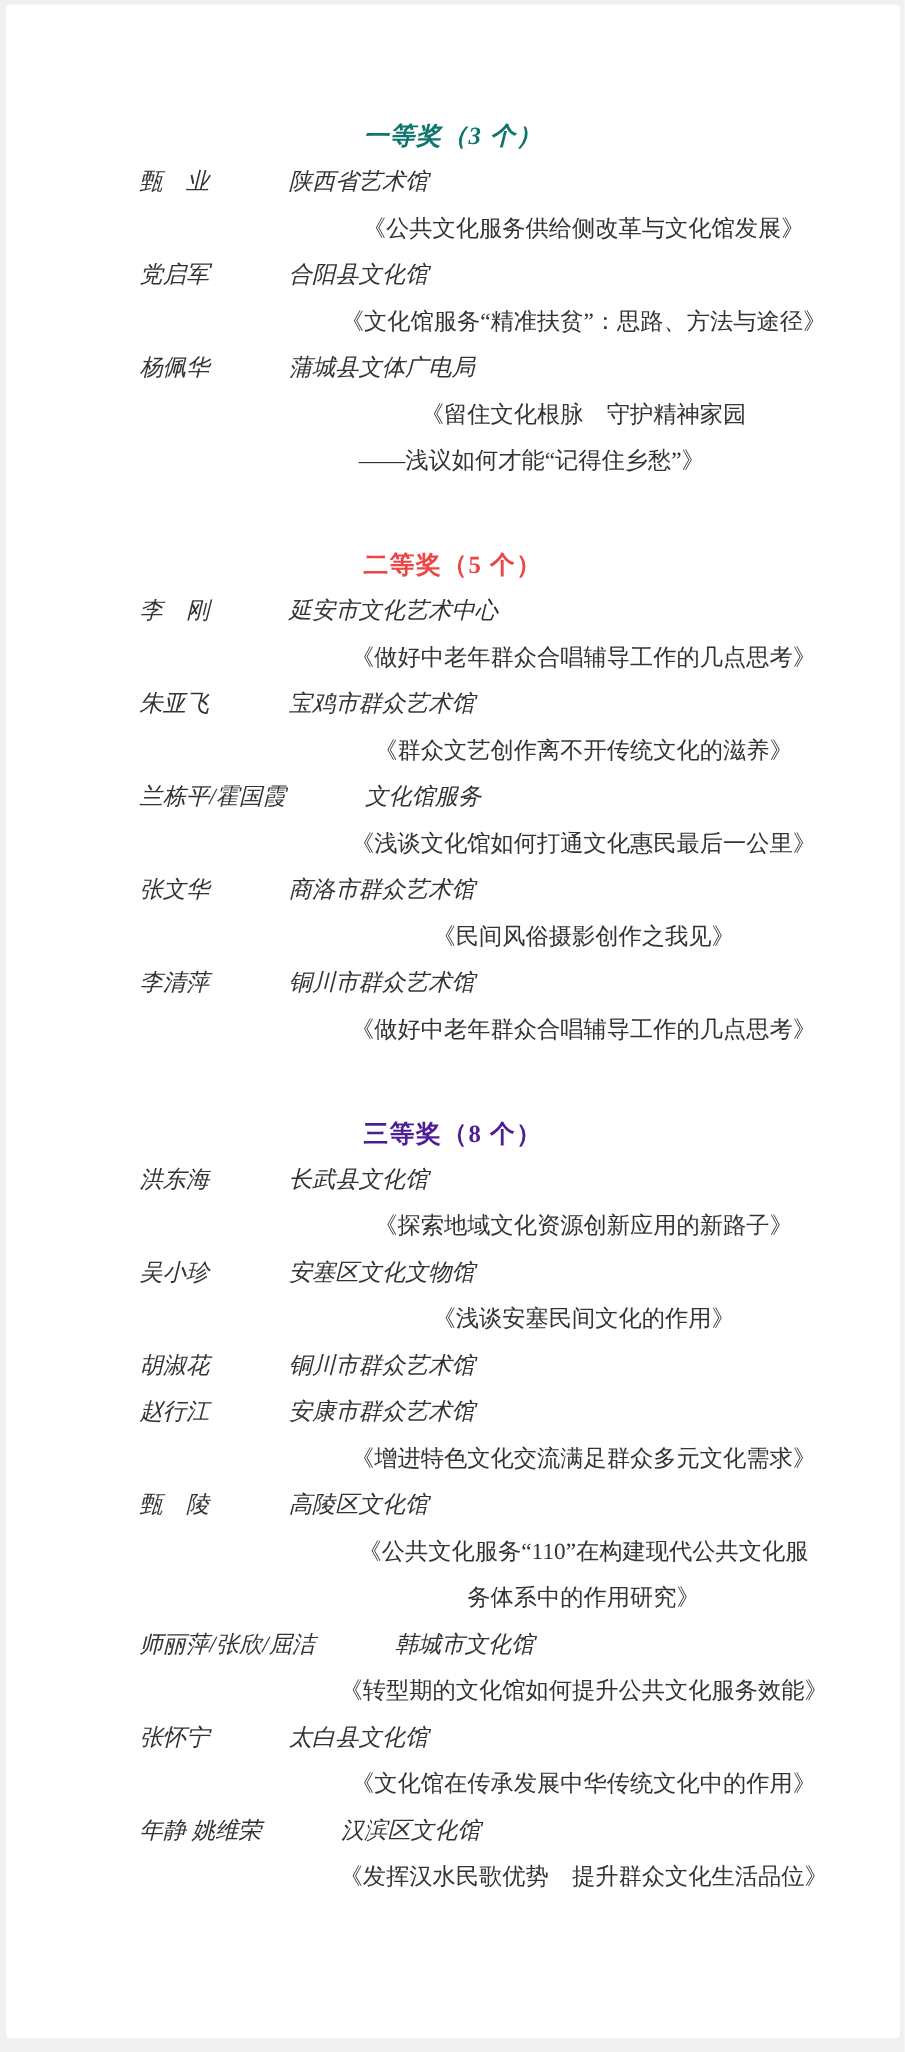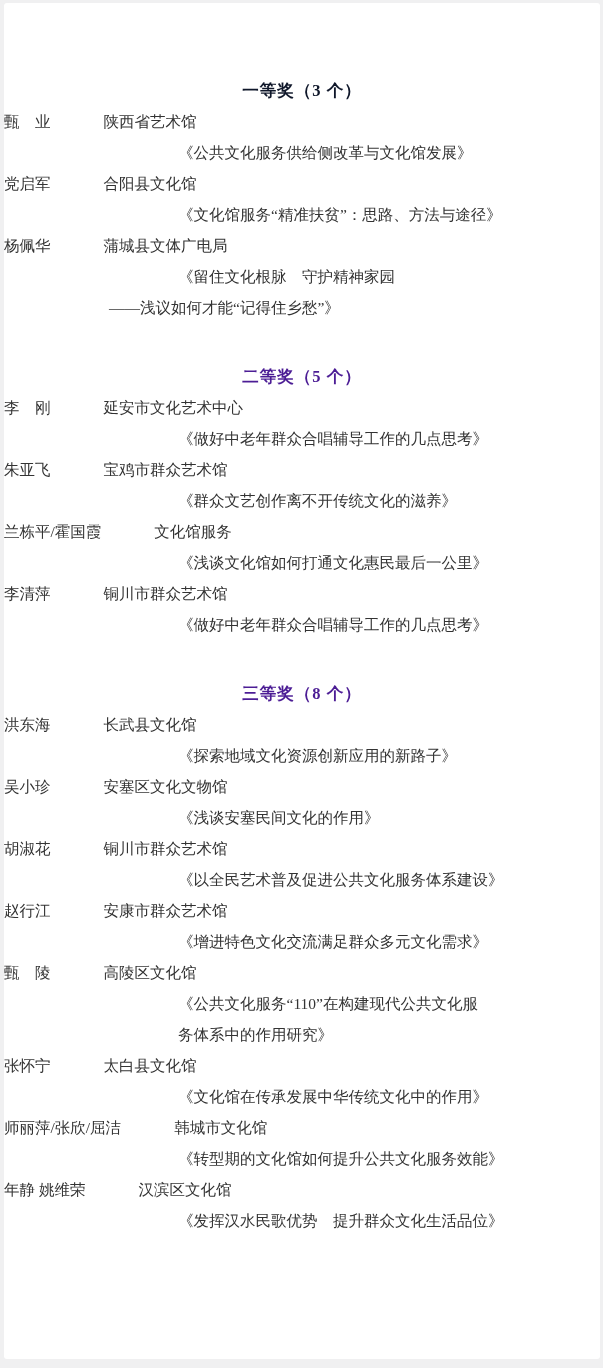--- a/index.html
+++ b/index.html
@@ -35,37 +35,40 @@
     margin: 0;
     font-size: 16.5px;
     font-weight: bold;
     text-align: center;
     line-height: 31px;
     letter-spacing: 1px;
   }
   .entry-head {
     display: flex;
     align-items: baseline;
+    padding-left: 89px;
+    font-style: italic;
   }
   .winner-name { white-space: pre; flex: none; }
   .winner-org { margin-left: 53px; white-space: pre; }
   .title-line {
     padding-left: 174px;
     white-space: pre;
+    text-align: center;
   }
   .title-line.dash-indent { padding-left: 105px; }
 </style>
 </head>
 <body style="background: rgb(240, 240, 241);">
 
 <div class="page">
   <div class="card" style="background: rgb(255, 255, 255);">
     <main class="doc" id="doc" style="color: rgb(51, 51, 51);">
   <section class="award-section">
-    <h2 class="section-heading" style="color: #0f172a;">一等奖（3 个）</h2>
+    <h2 class="section-heading" style="color: #0f766e; font-style: italic;">一等奖（3 个）</h2>
     <div class="entries">
   <div class="entry">
     <div class="entry-head">
       <span class="winner-name">甄　业</span>
       <span class="winner-org">陕西省艺术馆</span>
     </div>
     <div class="title-lines">
                 <div class="title-line">《公共文化服务供给侧改革与文化馆发展》</div>
               </div>
   </div>
@@ -87,21 +90,21 @@
     </div>
     <div class="title-lines">
                 <div class="title-line">《留住文化根脉　守护精神家园</div>
                 <div class="title-line dash-indent">——浅议如何才能“记得住乡愁”》</div>
               </div>
   </div>
 </div>
   </section>
 
   <section class="award-section">
-    <h2 class="section-heading" style="color: #4c1d95;">二等奖（5 个）</h2>
+    <h2 class="section-heading" style="color: #ef4444;">二等奖（5 个）</h2>
     <div class="entries">
   <div class="entry">
     <div class="entry-head">
       <span class="winner-name">李　刚</span>
       <span class="winner-org">延安市文化艺术中心</span>
     </div>
     <div class="title-lines">
                 <div class="title-line">《做好中老年群众合唱辅导工作的几点思考》</div>
               </div>
   </div>
@@ -119,20 +122,29 @@
   <div class="entry">
     <div class="entry-head">
       <span class="winner-name">兰栋平/霍国霞</span>
       <span class="winner-org">文化馆服务</span>
     </div>
     <div class="title-lines">
                 <div class="title-line">《浅谈文化馆如何打通文化惠民最后一公里》</div>
               </div>
   </div>
 
+  <div class="entry">
+    <div class="entry-head">
+      <span class="winner-name">张文华</span>
+      <span class="winner-org">商洛市群众艺术馆</span>
+    </div>
+    <div class="title-lines">
+                <div class="title-line">《民间风俗摄影创作之我见》</div>
+              </div>
+  </div>
 
   <div class="entry">
     <div class="entry-head">
       <span class="winner-name">李清萍</span>
       <span class="winner-org">铜川市群众艺术馆</span>
     </div>
     <div class="title-lines">
                 <div class="title-line">《做好中老年群众合唱辅导工作的几点思考》</div>
               </div>
   </div>
@@ -160,23 +172,20 @@
     <div class="title-lines">
                 <div class="title-line">《浅谈安塞民间文化的作用》</div>
               </div>
   </div>
 
   <div class="entry">
     <div class="entry-head">
       <span class="winner-name">胡淑花</span>
       <span class="winner-org">铜川市群众艺术馆</span>
     </div>
-    <div class="title-lines">
-                <div class="title-line">《以全民艺术普及促进公共文化服务体系建设》</div>
-              </div>
   </div>
 
   <div class="entry">
     <div class="entry-head">
       <span class="winner-name">赵行江</span>
       <span class="winner-org">安康市群众艺术馆</span>
     </div>
     <div class="title-lines">
                 <div class="title-line">《增进特色文化交流满足群众多元文化需求》</div>
               </div>
@@ -188,40 +197,40 @@
       <span class="winner-org">高陵区文化馆</span>
     </div>
     <div class="title-lines">
                 <div class="title-line">《公共文化服务“110”在构建现代公共文化服</div>
                 <div class="title-line">务体系中的作用研究》</div>
               </div>
   </div>
 
   <div class="entry">
     <div class="entry-head">
+      <span class="winner-name">师丽萍/张欣/屈洁</span>
+      <span class="winner-org">韩城市文化馆</span>
+    </div>
+    <div class="title-lines">
+                <div class="title-line">《转型期的文化馆如何提升公共文化服务效能》</div>
+              </div>
+  </div>
+
+  <div class="entry">
+    <div class="entry-head">
       <span class="winner-name">张怀宁</span>
       <span class="winner-org">太白县文化馆</span>
     </div>
     <div class="title-lines">
                 <div class="title-line">《文化馆在传承发展中华传统文化中的作用》</div>
               </div>
   </div>
 
   <div class="entry">
     <div class="entry-head">
-      <span class="winner-name">师丽萍/张欣/屈洁</span>
-      <span class="winner-org">韩城市文化馆</span>
-    </div>
-    <div class="title-lines">
-                <div class="title-line">《转型期的文化馆如何提升公共文化服务效能》</div>
-              </div>
-  </div>
-
-  <div class="entry">
-    <div class="entry-head">
       <span class="winner-name">年静 姚维荣</span>
       <span class="winner-org">汉滨区文化馆</span>
     </div>
     <div class="title-lines">
                 <div class="title-line">《发挥汉水民歌优势　提升群众文化生活品位》</div>
               </div>
   </div>
 </div>
   </section>
 </main>

